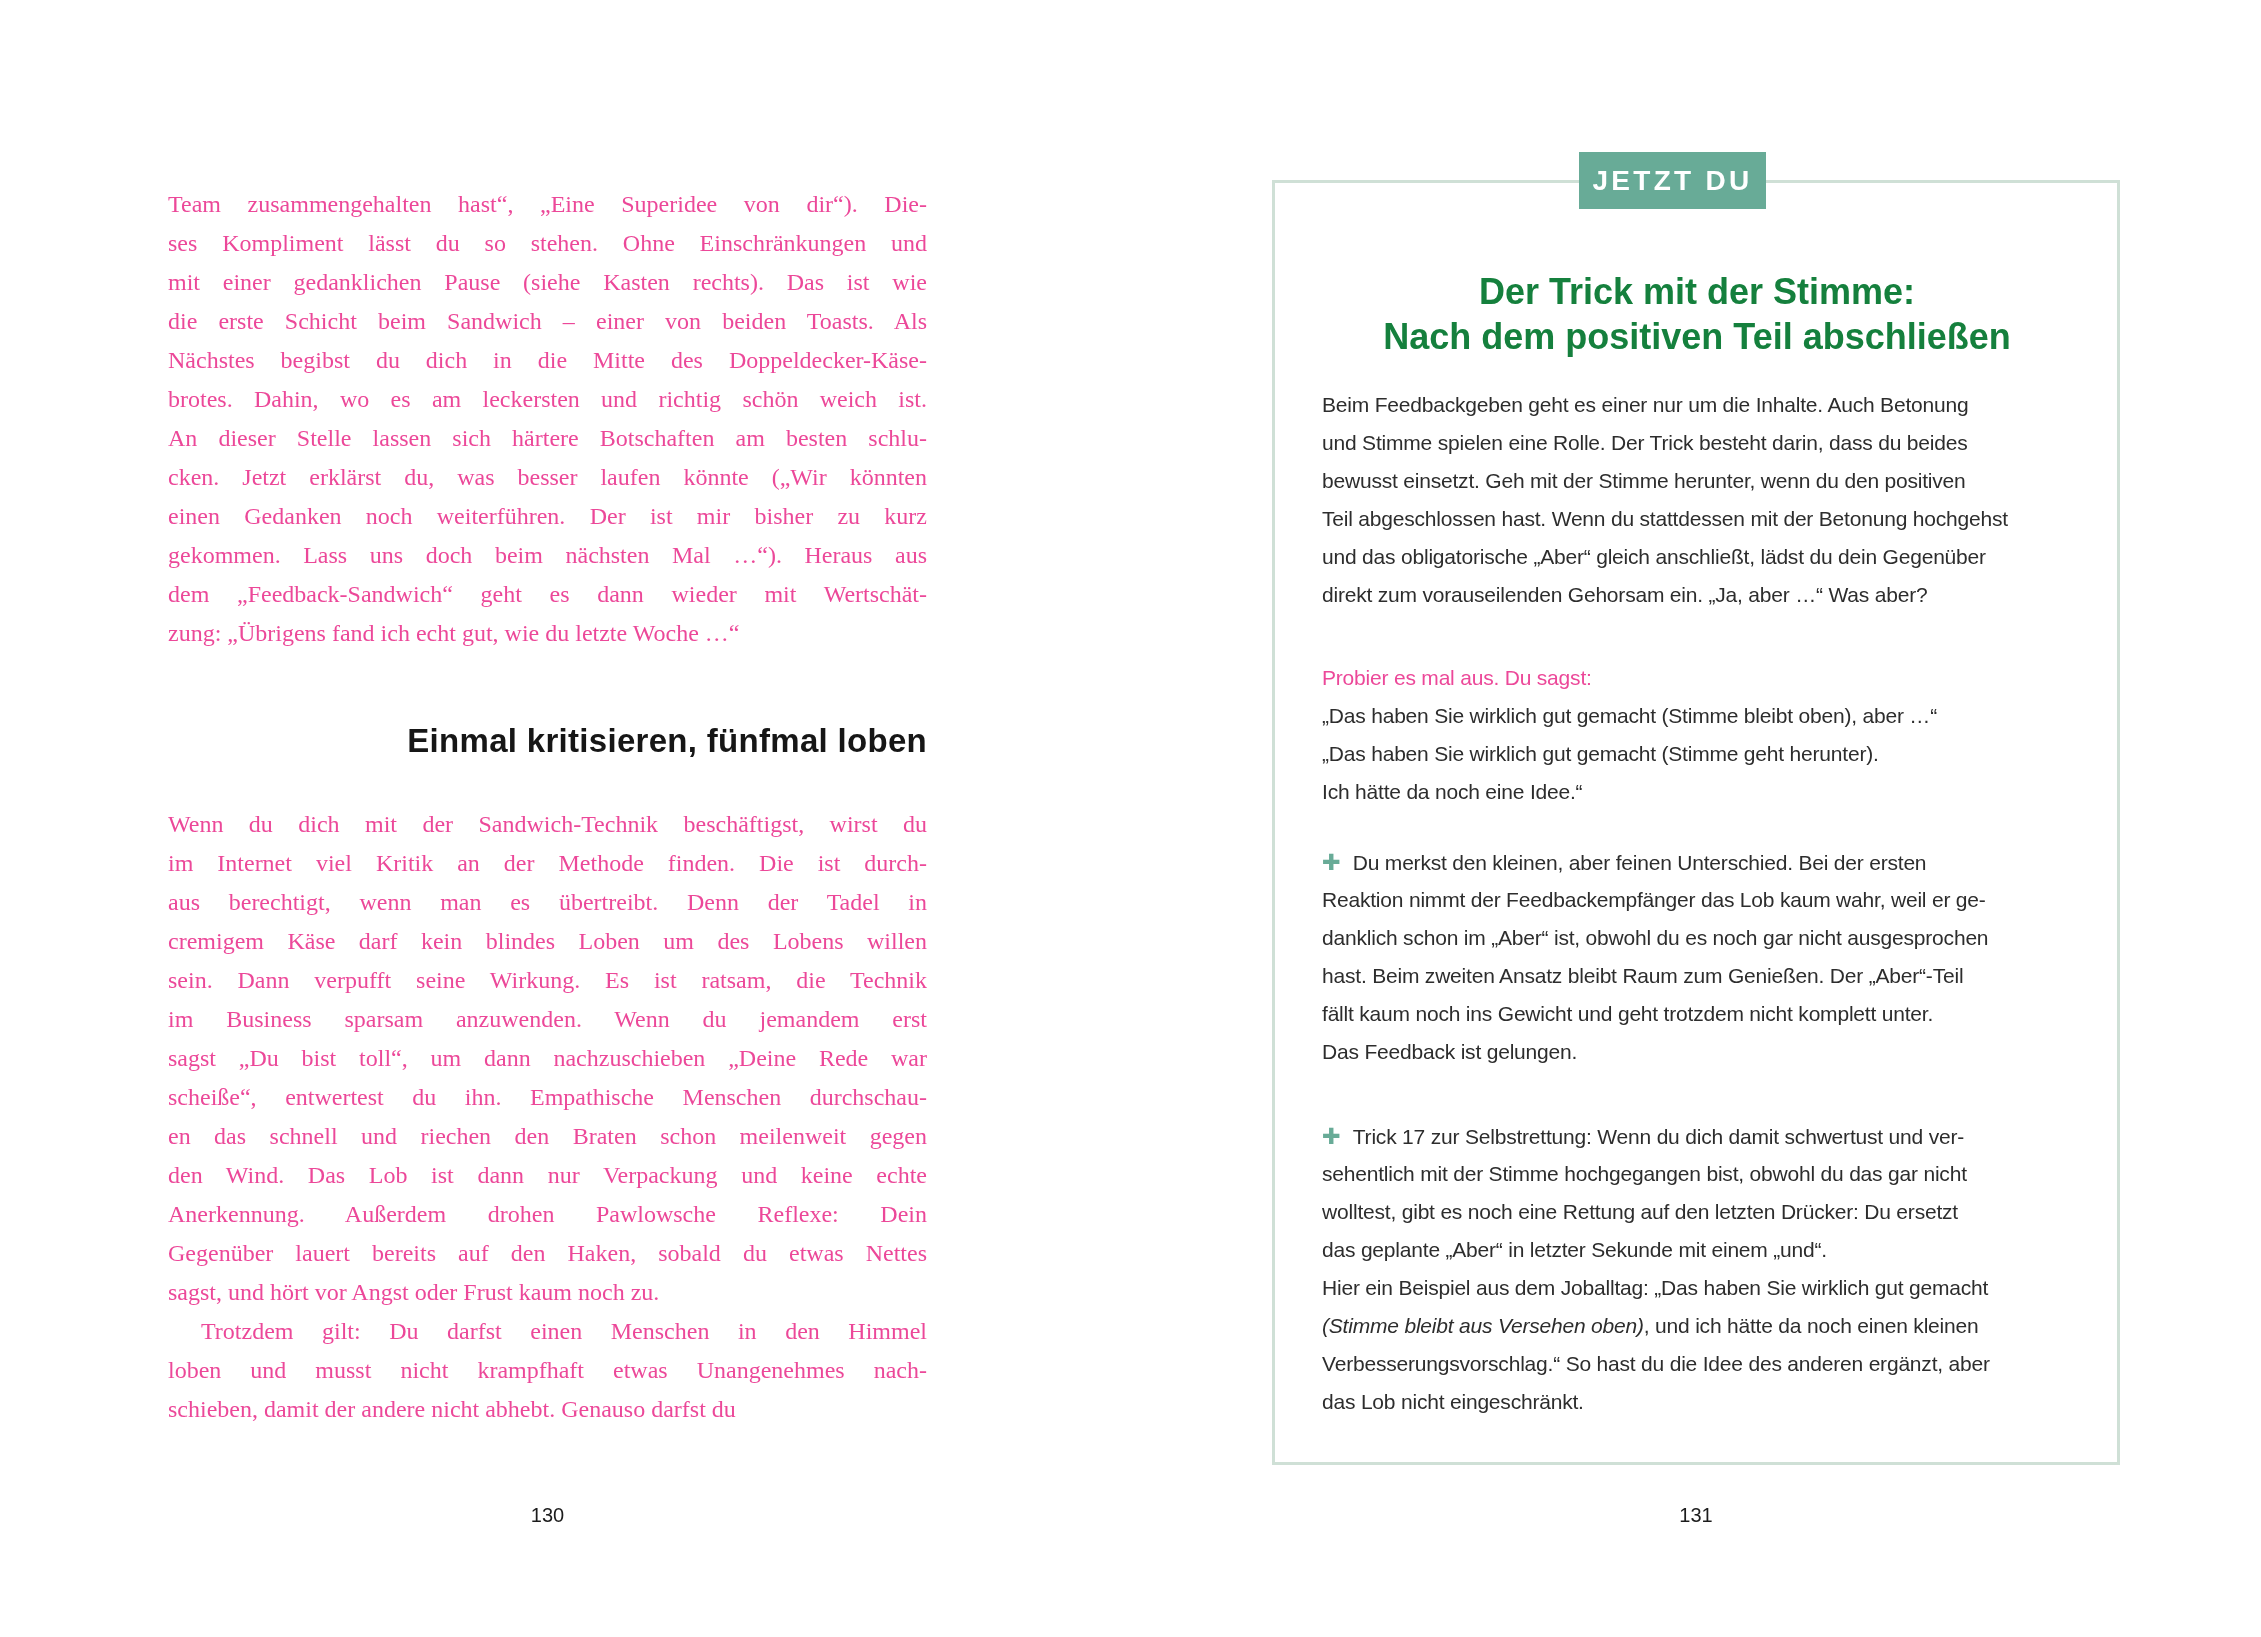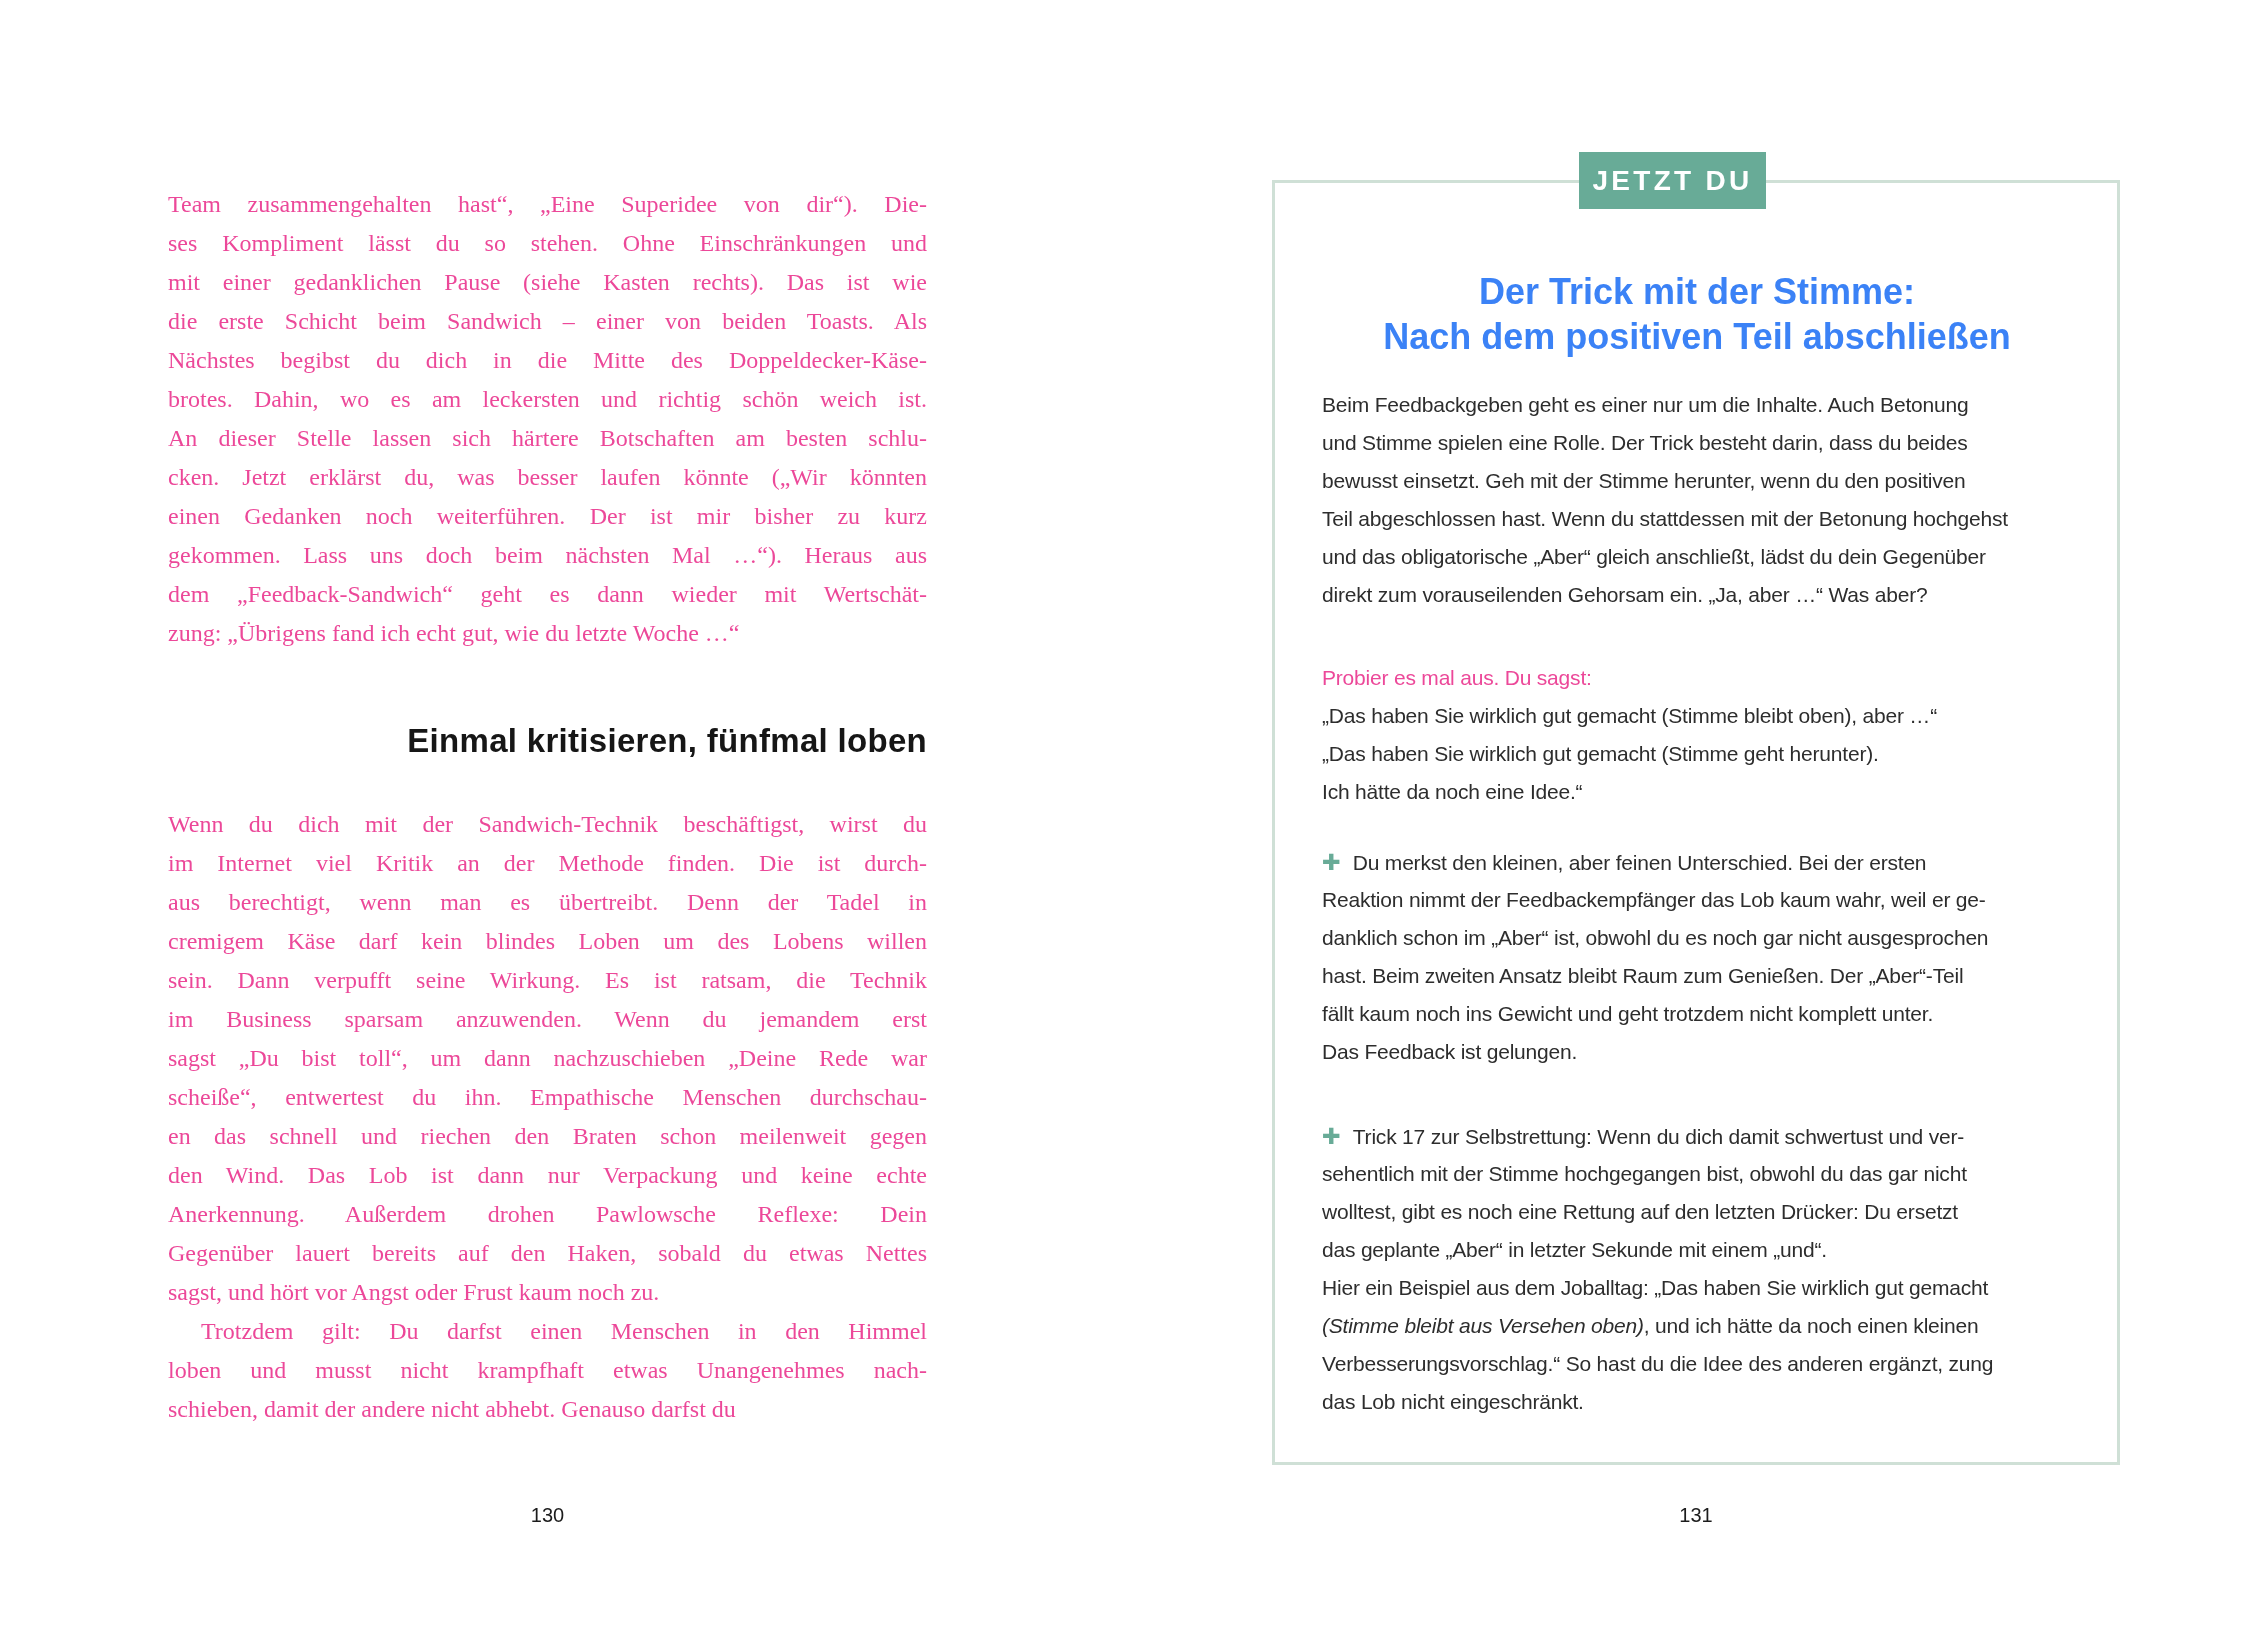--- a/index.html
+++ b/index.html
@@ -16,21 +16,21 @@
     font-family:"Liberation Sans","DejaVu Sans",sans-serif;font-weight:bold;font-size:33px;
     color:#161616;letter-spacing:0.3px}
 
   
   .box{position:absolute;left:1272px;top:180px;width:848px;height:1285px;
     border:3.3px solid var(--box-border,#cfe0d6);background:#fff}
   .tab{position:absolute;left:1579px;top:152px;width:187px;height:57px;
     background:var(--teal,#68ab97);color:#ffffff;display:flex;align-items:center;justify-content:center;
     font-family:"Liberation Sans","DejaVu Sans",sans-serif;font-weight:bold;font-size:28px;letter-spacing:3.3px}
   .box-title{position:absolute;left:1314px;top:269px;width:766px;text-align:center;
-    font-family:"Liberation Sans","DejaVu Sans",sans-serif;font-weight:bold;font-size:36px;color:#3b82f6}
+    font-family:"Liberation Sans","DejaVu Sans",sans-serif;font-weight:bold;font-size:36px;color:#15803d}
   .box-title .ln{height:45px;line-height:45px;white-space:nowrap}
 
   
   .sans-body{font-family:"Liberation Sans","DejaVu Sans",sans-serif;font-size:21px;color:#2d2d2d;
     font-weight:300;letter-spacing:-0.2px}
   .sans-body .ln{height:38px;line-height:38px;white-space:nowrap}
   .rp-col{position:absolute;left:1322px;width:753px}
   .bold-line{font-weight:normal;color:#ec4899;height:38px;line-height:38px;white-space:nowrap}
   .it{font-style:italic}
   .plus{color:var(--teal,#68ab97);font-family:"DejaVu Sans",sans-serif;font-size:22.4px;
@@ -122,20 +122,20 @@
       <div class="ln last"><span>Das Feedback ist gelungen.</span></div>
     </div>
 
   <div class="rp-col sans-body" style="top:1117px">
       <div class="ln"><span class="plus">✚</span><span>Trick 17 zur Selbstrettung: Wenn du dich damit schwertust und ver-</span></div>
       <div class="ln"><span>sehentlich mit der Stimme hochgegangen bist, obwohl du das gar nicht</span></div>
       <div class="ln"><span>wolltest, gibt es noch eine Rettung auf den letzten Drücker: Du ersetzt</span></div>
       <div class="ln"><span>das geplante „Aber“ in letzter Sekunde mit einem „und“.</span></div>
       <div class="ln"><span>Hier ein Beispiel aus dem Joballtag: „Das haben Sie wirklich gut gemacht</span></div>
       <div class="ln"><span class="it">(Stimme bleibt aus Versehen oben)</span><span>, und ich hätte da noch einen kleinen</span></div>
-      <div class="ln"><span>Verbesserungsvorschlag.“ So hast du die Idee des anderen ergänzt, zung</span></div>
+      <div class="ln"><span>Verbesserungsvorschlag.“ So hast du die Idee des anderen ergänzt, aber</span></div>
       <div class="ln last"><span>das Lob nicht eingeschränkt.</span></div>
     </div>
 
   <div class="pagenum" id="pn-right">131</div>
 
 </div>
 
 
 </body></html>

